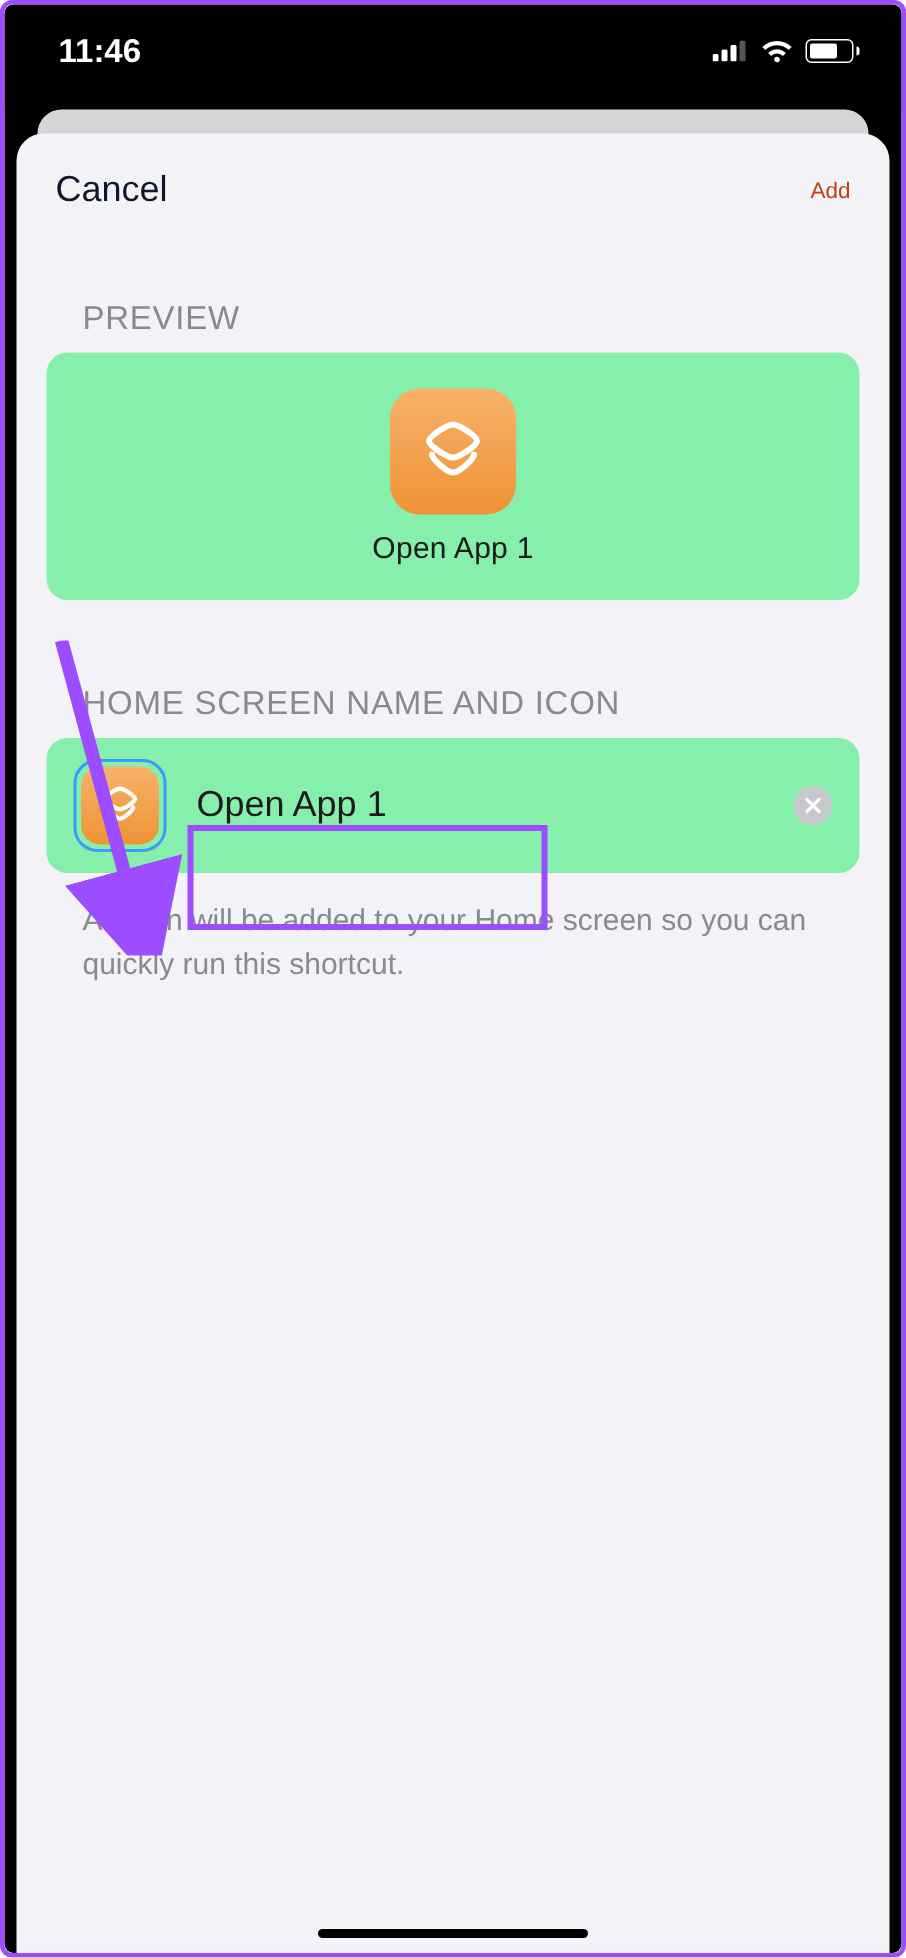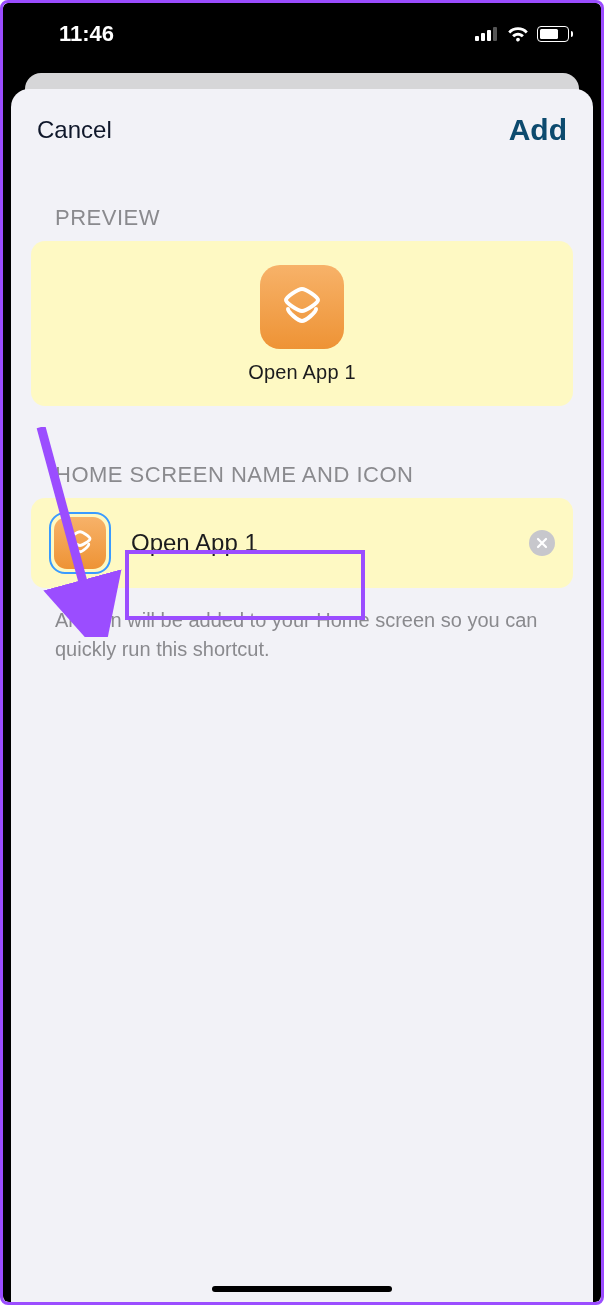--- a/index.html
+++ b/index.html
@@ -27,21 +27,21 @@
   }
 
   
   .status-bar {
     height: 70px;
     background: #000;
     color: #fff;
     display: flex;
     align-items: center;
     justify-content: space-between;
-    padding: 0 28px 8px 56px;
+    padding: 0 28px 8px 36px;
     font-size: 22px;
     font-weight: 600;
   }
   .status-right { display: flex; align-items: center; gap: 8px; }
   .status-right svg { display: block; }
   .battery-wrap { display: flex; align-items: center; }
   .battery-body {
     width: 32px; height: 16px;
     border: 1.5px solid #fff; border-radius: 4px;
     position: relative; display: flex; align-items: center;
@@ -80,31 +80,31 @@
     padding: 0 0 0 0;
   }
 
   .sheet-header {
     display: flex;
     justify-content: space-between;
     align-items: center;
     padding: 24px 26px 10px 26px;
   }
   .btn-cancel { color: #0f172a; font-size: 24px; font-weight: 400; cursor: pointer; }
-  .btn-add    { color: #0c4a6e; font-size: 30px; font-weight: 700; cursor: pointer; }
+  .btn-add    { color: #c2410c; font-size: 15px; font-weight: 400; cursor: pointer; }
 
   .section-label {
     color: #8a8a8e;
     font-size: 22px;
     letter-spacing: 0.5px;
     padding: 48px 30px 10px 44px;
   }
 
   .card {
-    background: #fef9c3;
+    background: #86efac;
     margin: 0 20px;
     border-radius: 14px;
   }
 
   .preview-card {
     padding: 24px 0 22px 0;
     display: flex;
     flex-direction: column;
     align-items: center;
     gap: 12px;

